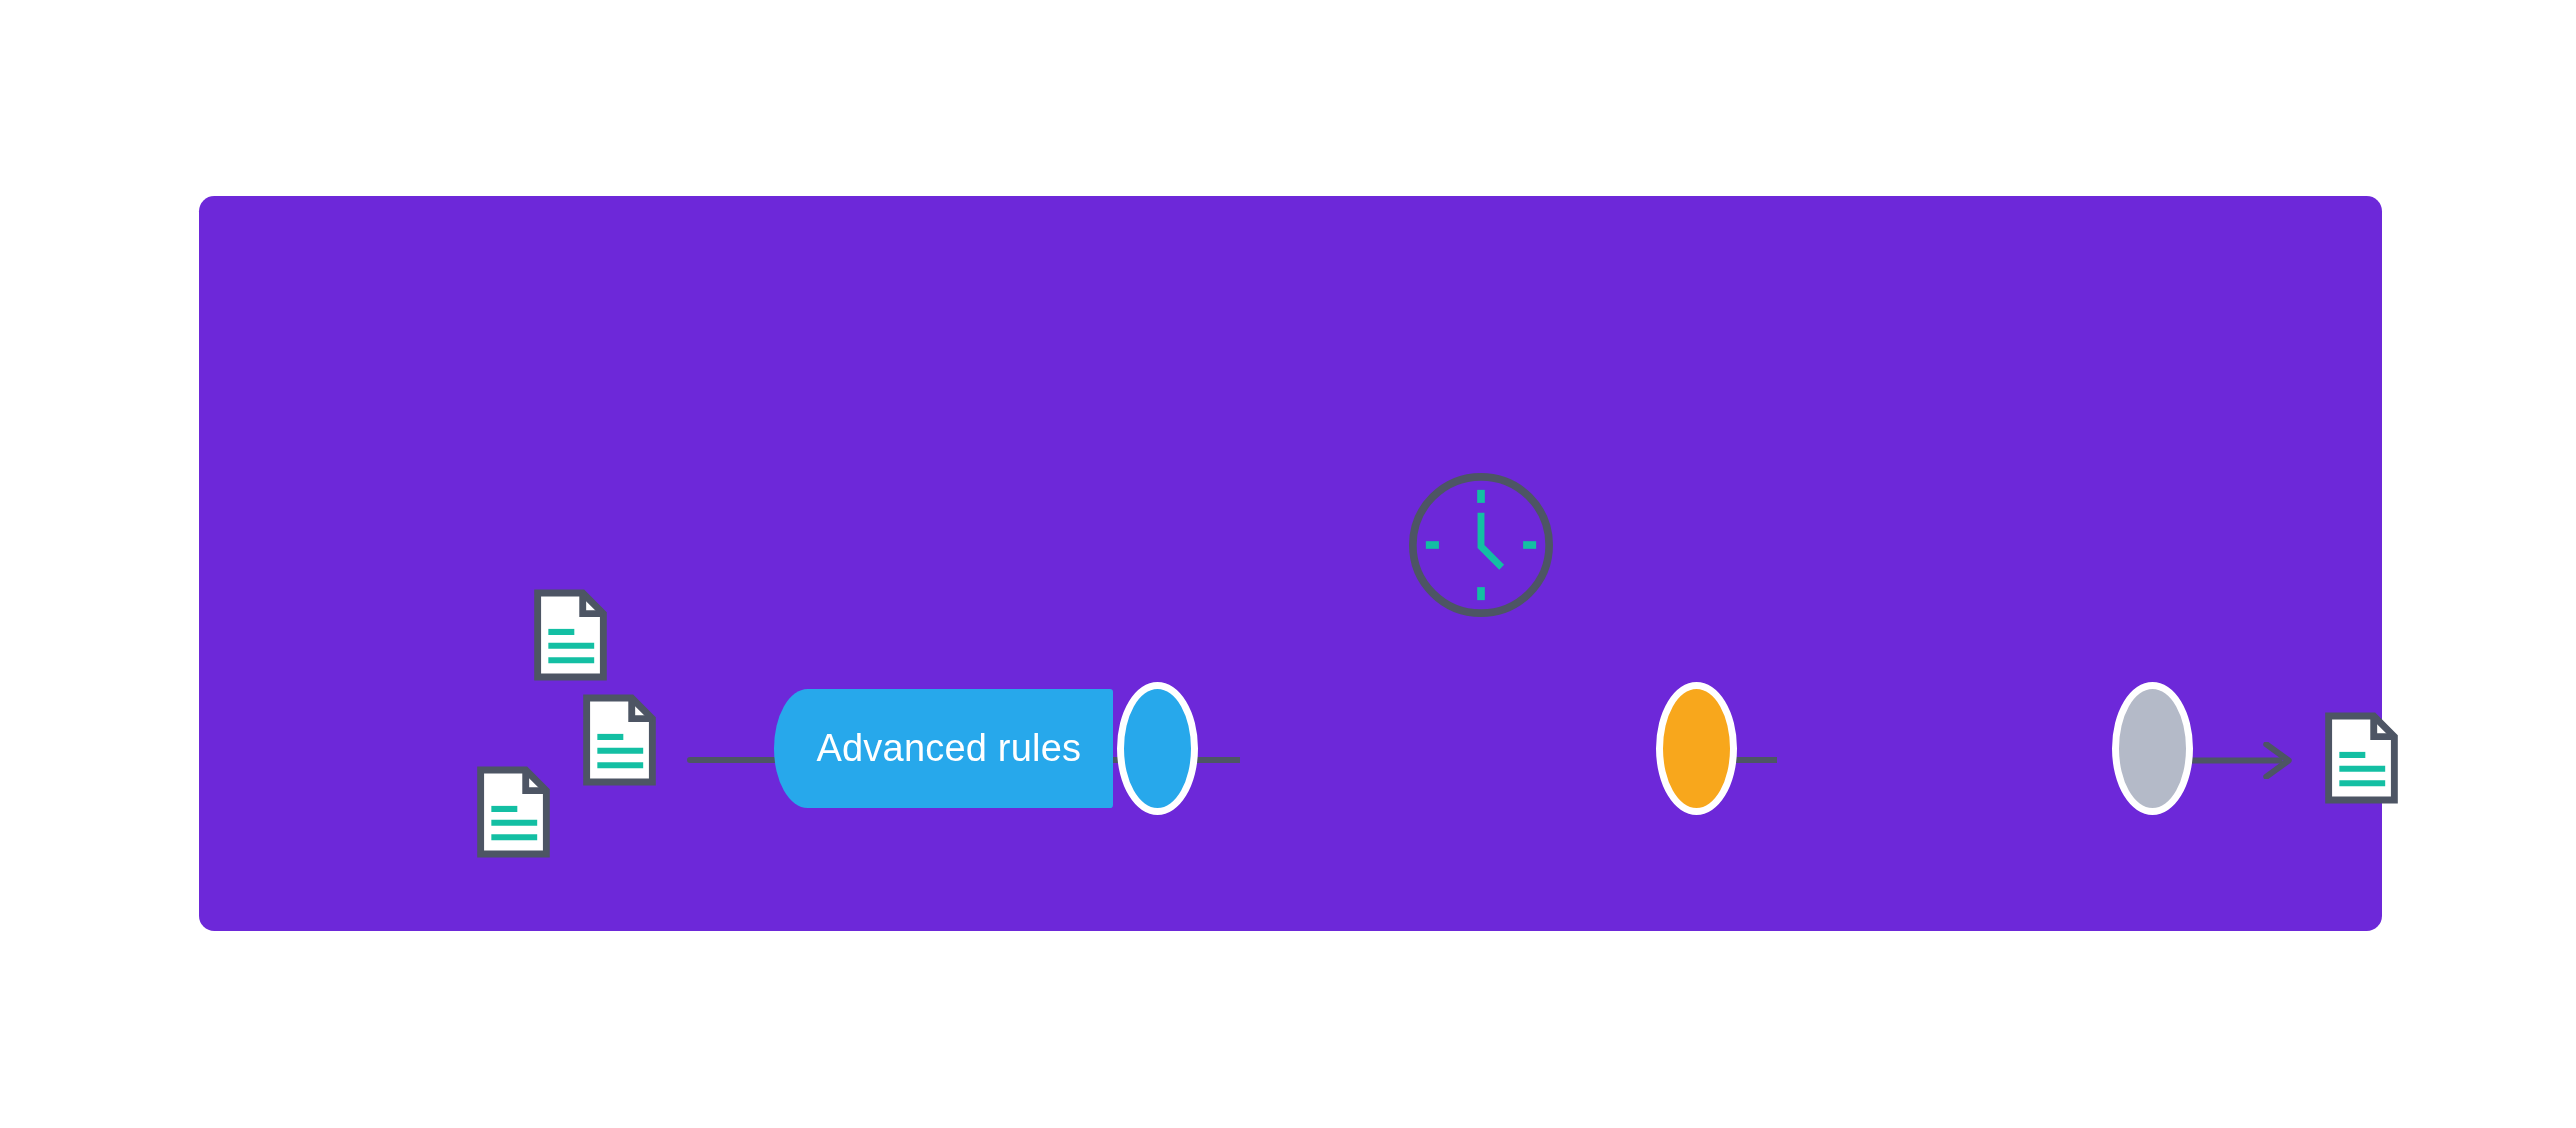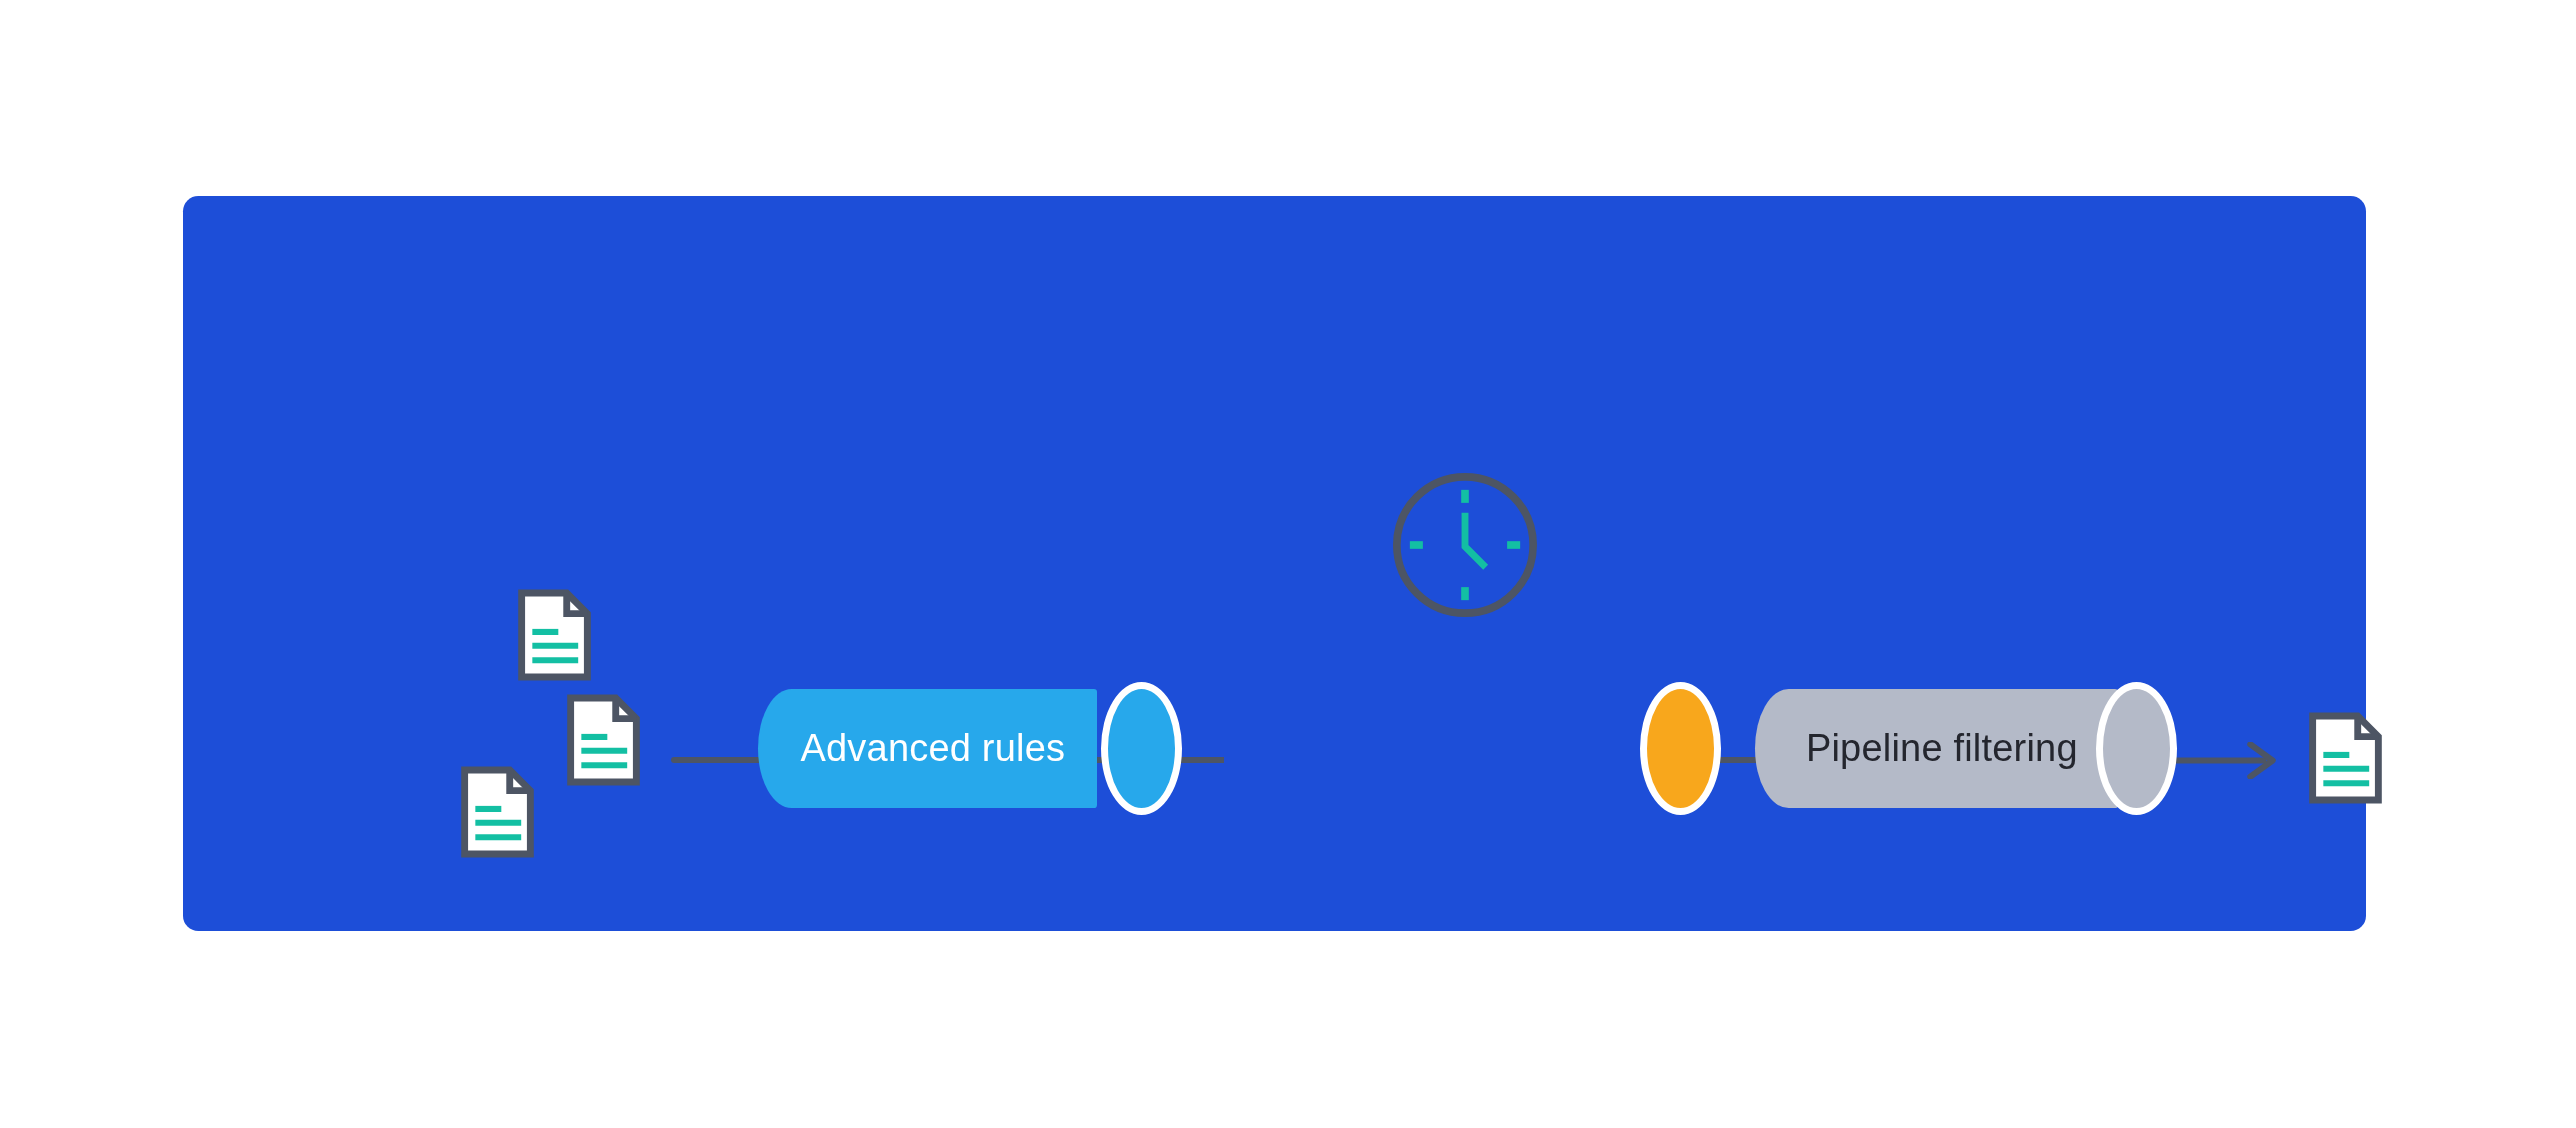--- a/index.html
+++ b/index.html
@@ -1,22 +1,22 @@
 <!DOCTYPE html>
 <html style="font-size:12.3px"><head>
 <meta charset="utf-8">
 <style>
   html,body{margin:0;padding:0;background:#ffffff;}
   .page{
     position:relative;width:2576px;height:1129px;background:#ffffff;overflow:hidden;
     font-family:"Liberation Sans", sans-serif;
   }
   .panel{
-    position:absolute;left:183px;top:196px;width:2183px;height:735px;
-    background:#1d4ed8;border-radius:15.3px;
+    position:absolute;left:199px;top:196px;width:2183px;height:735px;
+    background:#6d28d9;border-radius:15.3px;
   }
   
   .line{position:absolute;height:6.1px;top:561px;background:#4d5564;z-index:1;}
   .line-rounded{border-radius:3.1px;}
   .line-in{left:488px;width:90px;}
   .line-ab{left:909px;width:132px;}
   .line-bc{left:1475px;width:103px;}
   
   .cyl-body{
     position:absolute;top:493px;height:119px;z-index:2;
@@ -96,23 +96,20 @@
     <div class="line line-ab"></div>
     <div class="line line-bc"></div>
 
     <div class="cyl-body body-advanced">
       <span>Advanced rules</span>
     </div>
     <div class="cyl-cap cap-advanced"></div>
 
     <div class="cyl-cap cap-basic"></div>
 
-    <div class="cyl-body body-pipeline">
-      <span>Pipeline filtering</span>
-    </div>
     <div class="cyl-cap cap-pipeline"></div>
 
     <div class="arrow">
       <svg viewBox="0 0 220 48">
         <path d="M0 24 L205 24" stroke="#4d5564" stroke-width="8" stroke-linecap="butt"></path>
         <path d="M184 3 L213 24 L184 45" fill="none" stroke="#4d5564" stroke-width="8" stroke-linecap="round" stroke-linejoin="round"></path>
       </svg>
     </div>
 
     <div class="doc doc-out">

